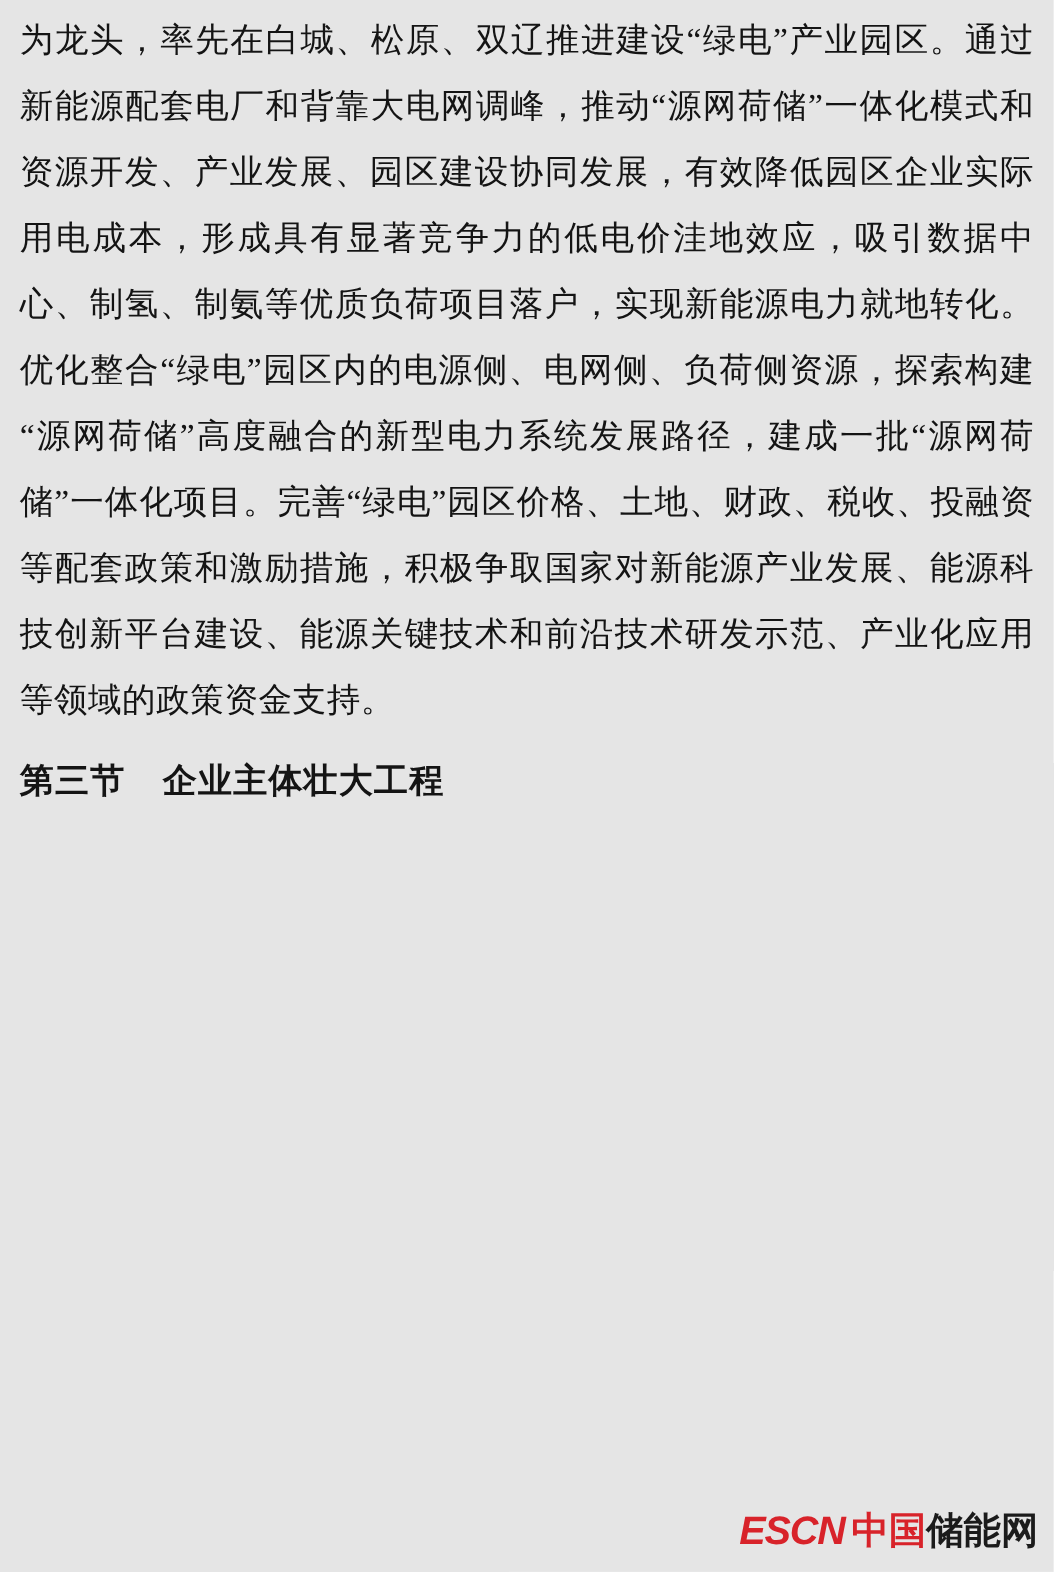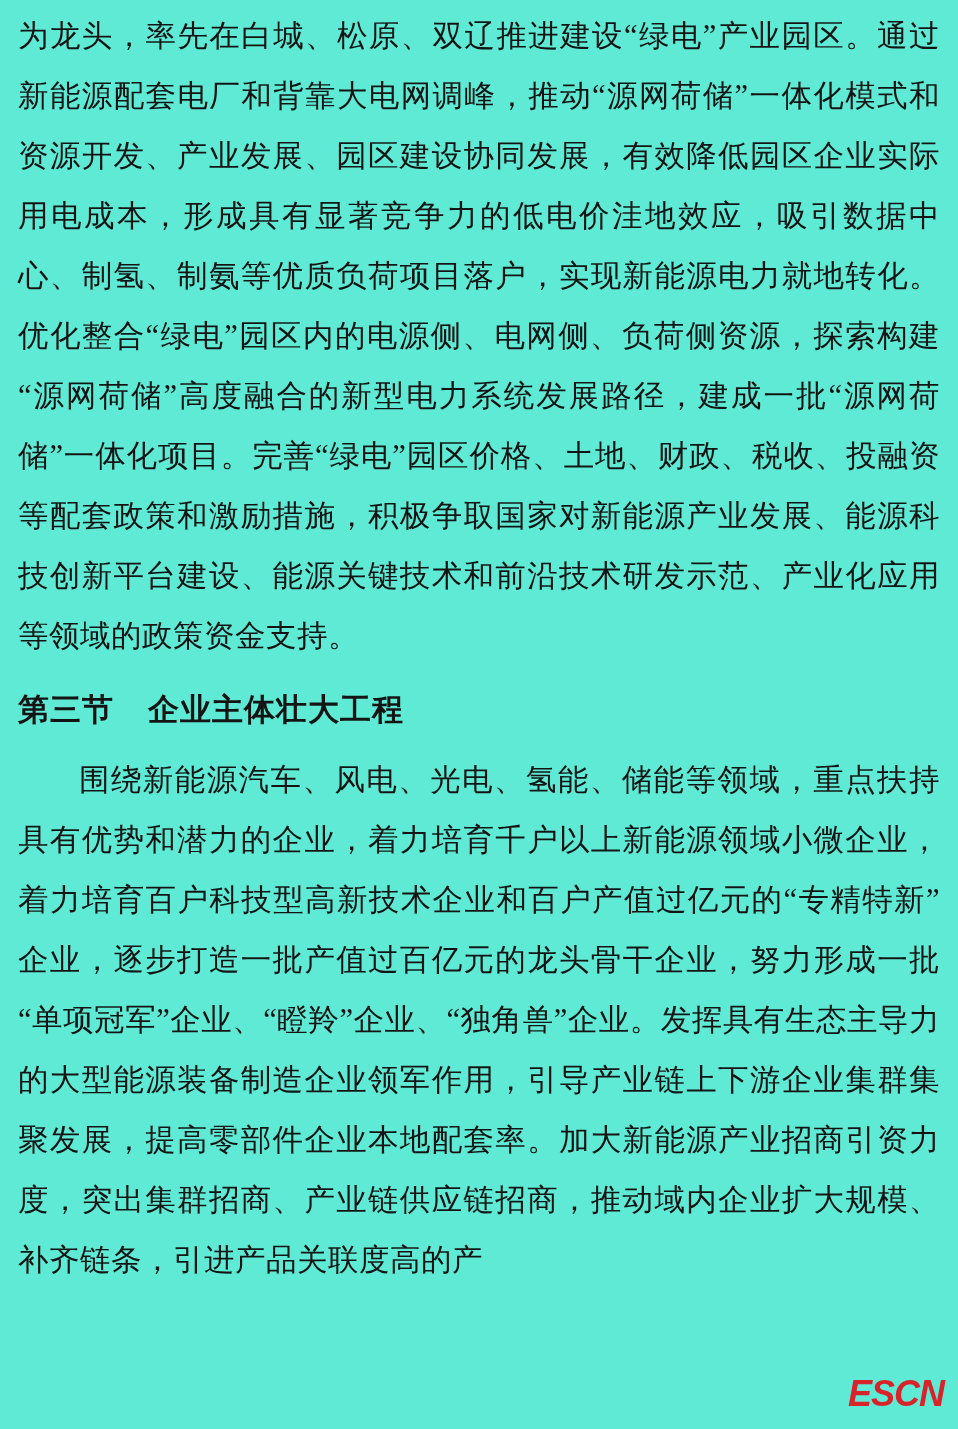--- a/index.html
+++ b/index.html
@@ -4,21 +4,21 @@
 <style>
   html, body {
     margin: 0;
     padding: 0;
     background: #ffffff;
   }
   .page {
     position: relative;
     width: 958px;
     height: 1429px;
-    background: #5eead4;
+    background: #e5e5e5;
     overflow: hidden;
     font-family: "Liberation Serif", "DejaVu Serif", serif;
     color: #111111;
   }
   .body-text {
     position: absolute;
     left: 18px;
     right: 18px;
     top: 6px;
     font-size: 30.5px;
@@ -81,21 +81,21 @@
 <div class="page">
 
   <div class="body-text">
 
     <p class="para">为龙头，率先在白城、松原、双辽推进建设“绿电”产业园区。通过新能源配套电厂和背靠大电网调峰，推动“源网荷储”一体化模式和资源开发、产业发展、园区建设协同发展，有效降低园区企业实际用电成本，形成具有显著竞争力的低电价洼地效应，吸引数据中心、制氢、制氨等优质负荷项目落户，实现新能源电力就地转化。优化整合“绿电”园区内的电源侧、电网侧、负荷侧资源，探索构建“源网荷储”高度融合的新型电力系统发展路径，建成一批“源网荷储”一体化项目。完善“绿电”园区价格、土地、财政、税收、投融资等配套政策和激励措施，积极争取国家对新能源产业发展、能源科技创新平台建设、能源关键技术和前沿技术研发示范、产业化应用等领域的政策资金支持。</p>
 
     <h2 class="section-heading">
       <span>第三节</span><span class="gap"></span><span>企业主体壮大工程</span>
     </h2>
 
-    <p class="para indent">围绕新能源汽车、风电、光电、氢能、储能等领域，重点扶持具有优势和潜力的企业，着力培育千户以上新能源领域小微企业，着力培育百户科技型高新技术企业和百户产值过亿元的“专精特新”企业，逐步打造一批产值过百亿元的龙头骨干企业，努力形成一批“单项冠军”企业、“瞪羚”企业、“独角兽”企业。发挥具有生态主导力的大型能源装备制造企业领军作用，引导产业链上下游企业集群集聚发展，提高零部件企业本地配套率。加大新能源产业招商引资力度，突出集群招商、产业链供应链招商，推动域内企业扩大规模、补齐链条，引进产品关联度高的产</p>
 
   </div>
 
   <div class="watermark">
     <span class="escn">ESCN</span>
+    <span class="cn"><span>中国</span><span class="dark">储能网</span></span>
   </div>
 
 </div>
 
 </body></html>

